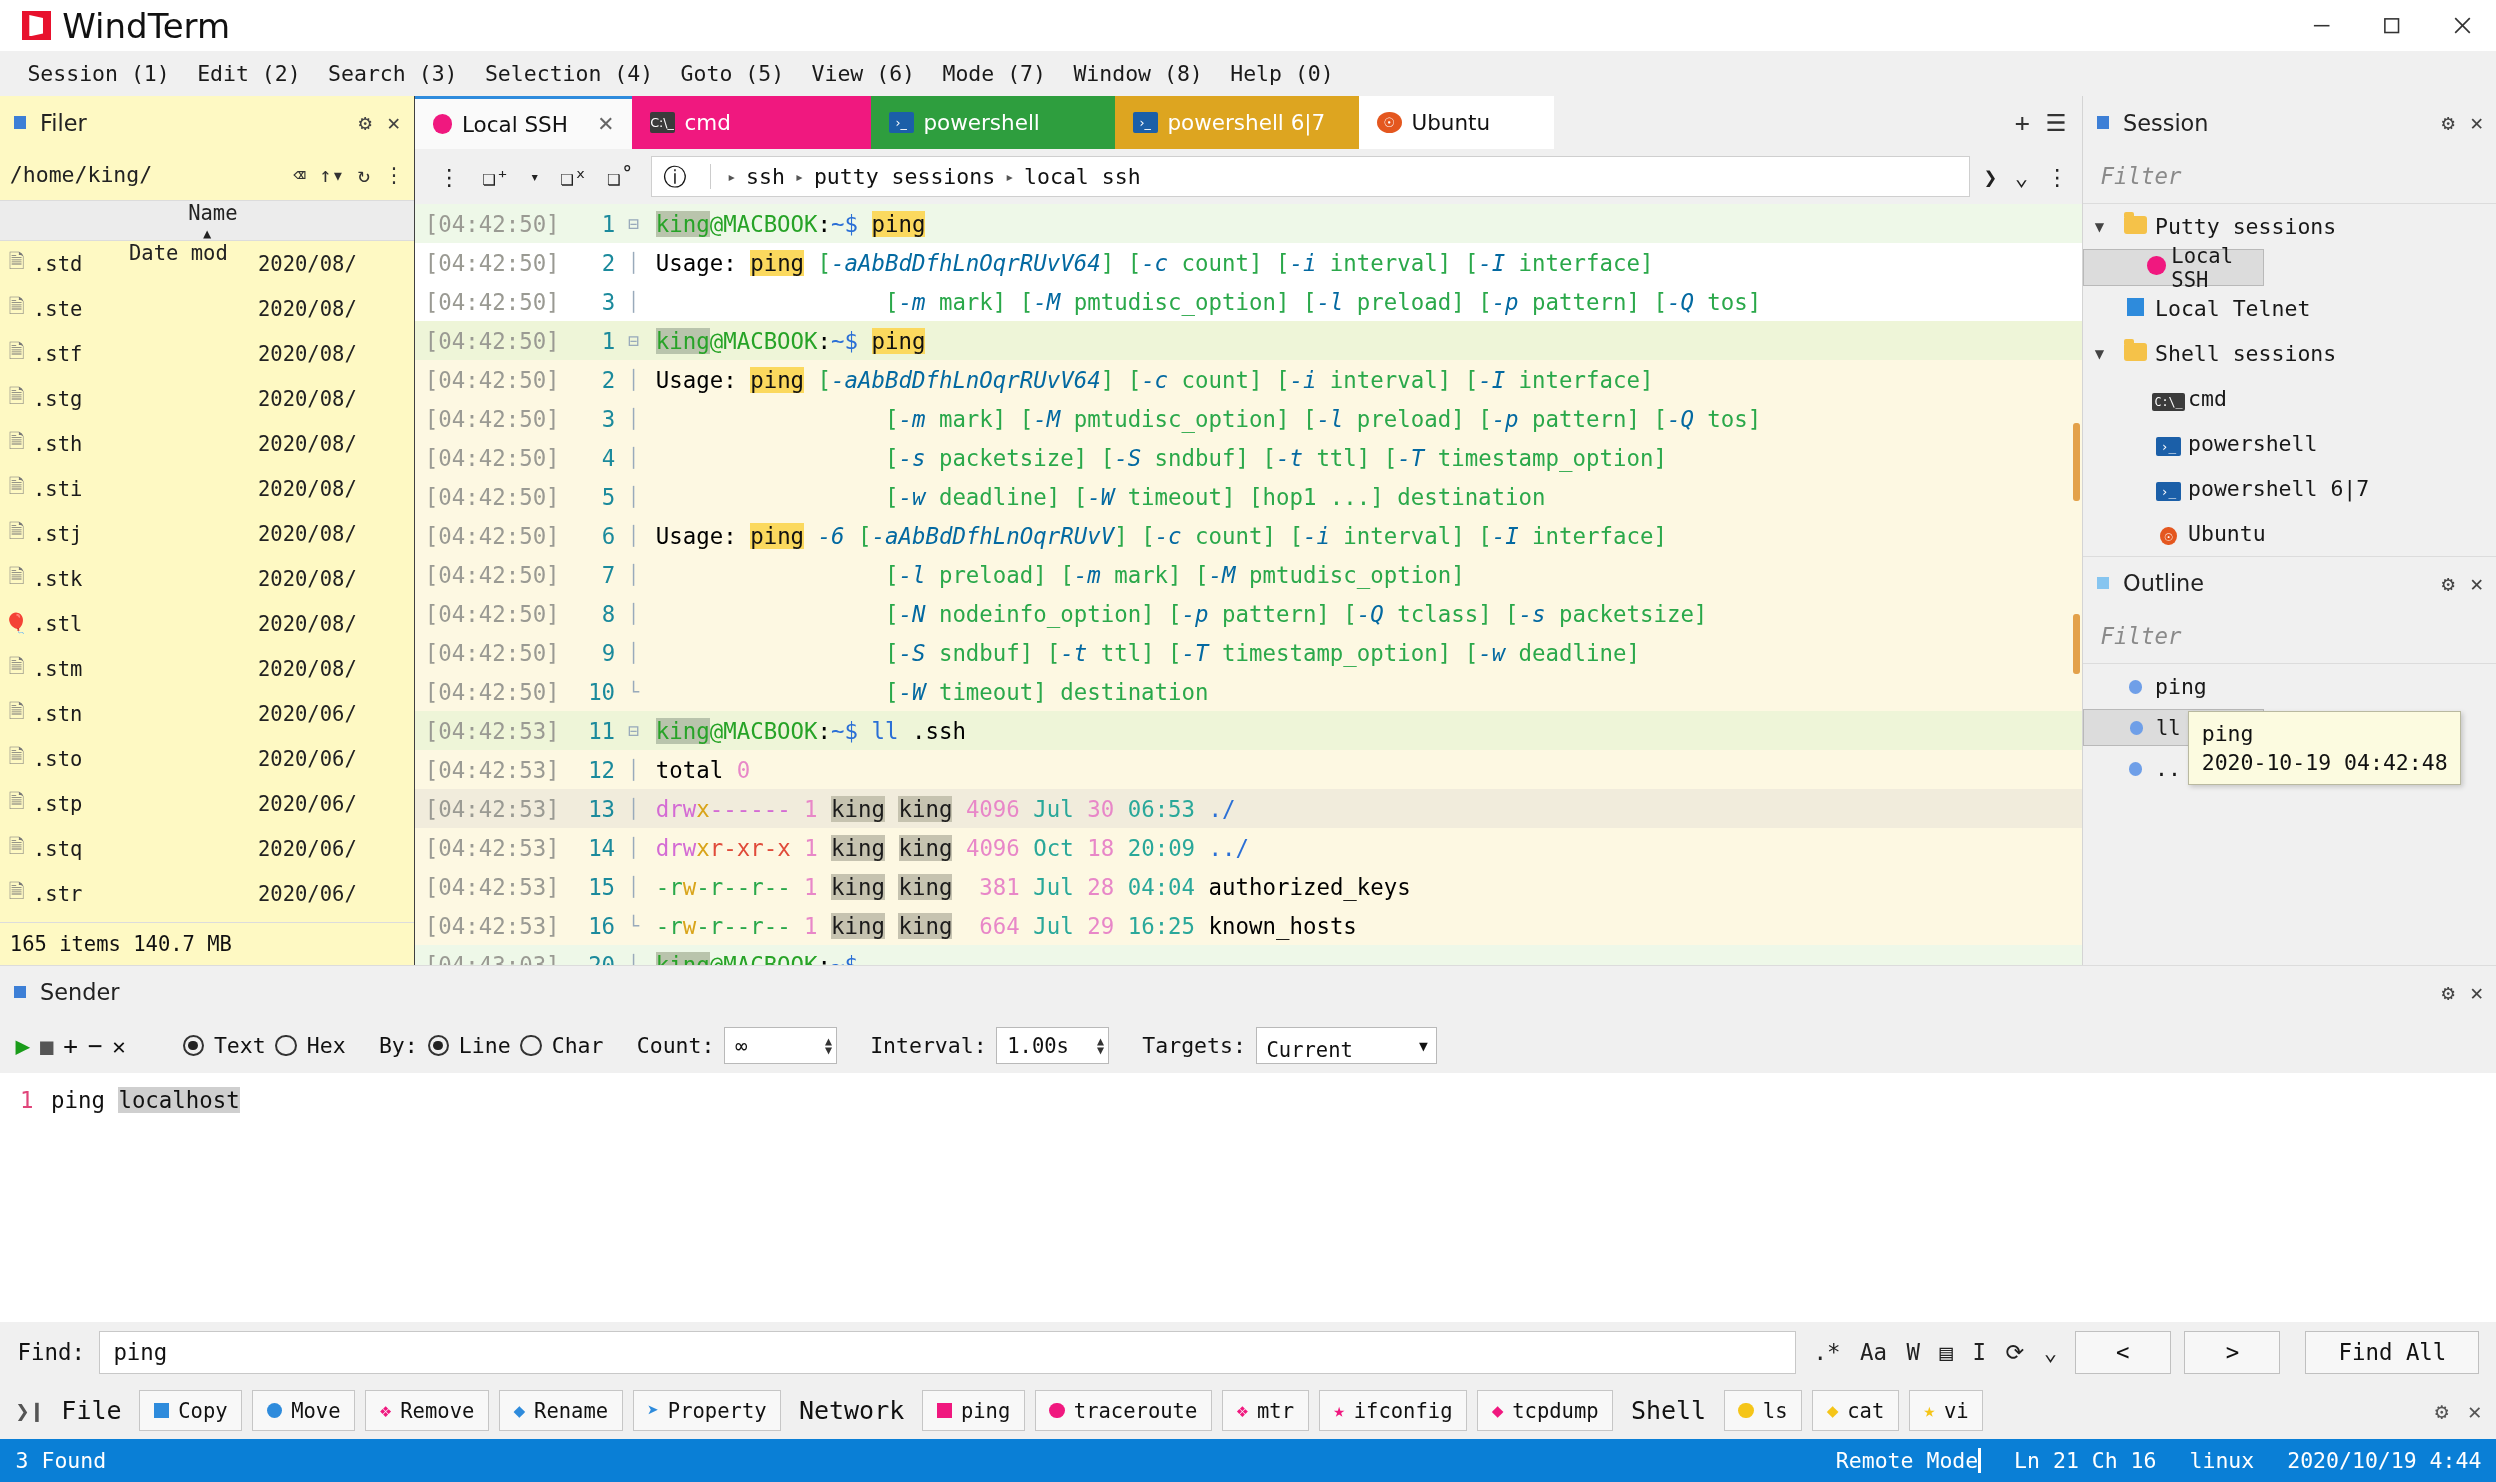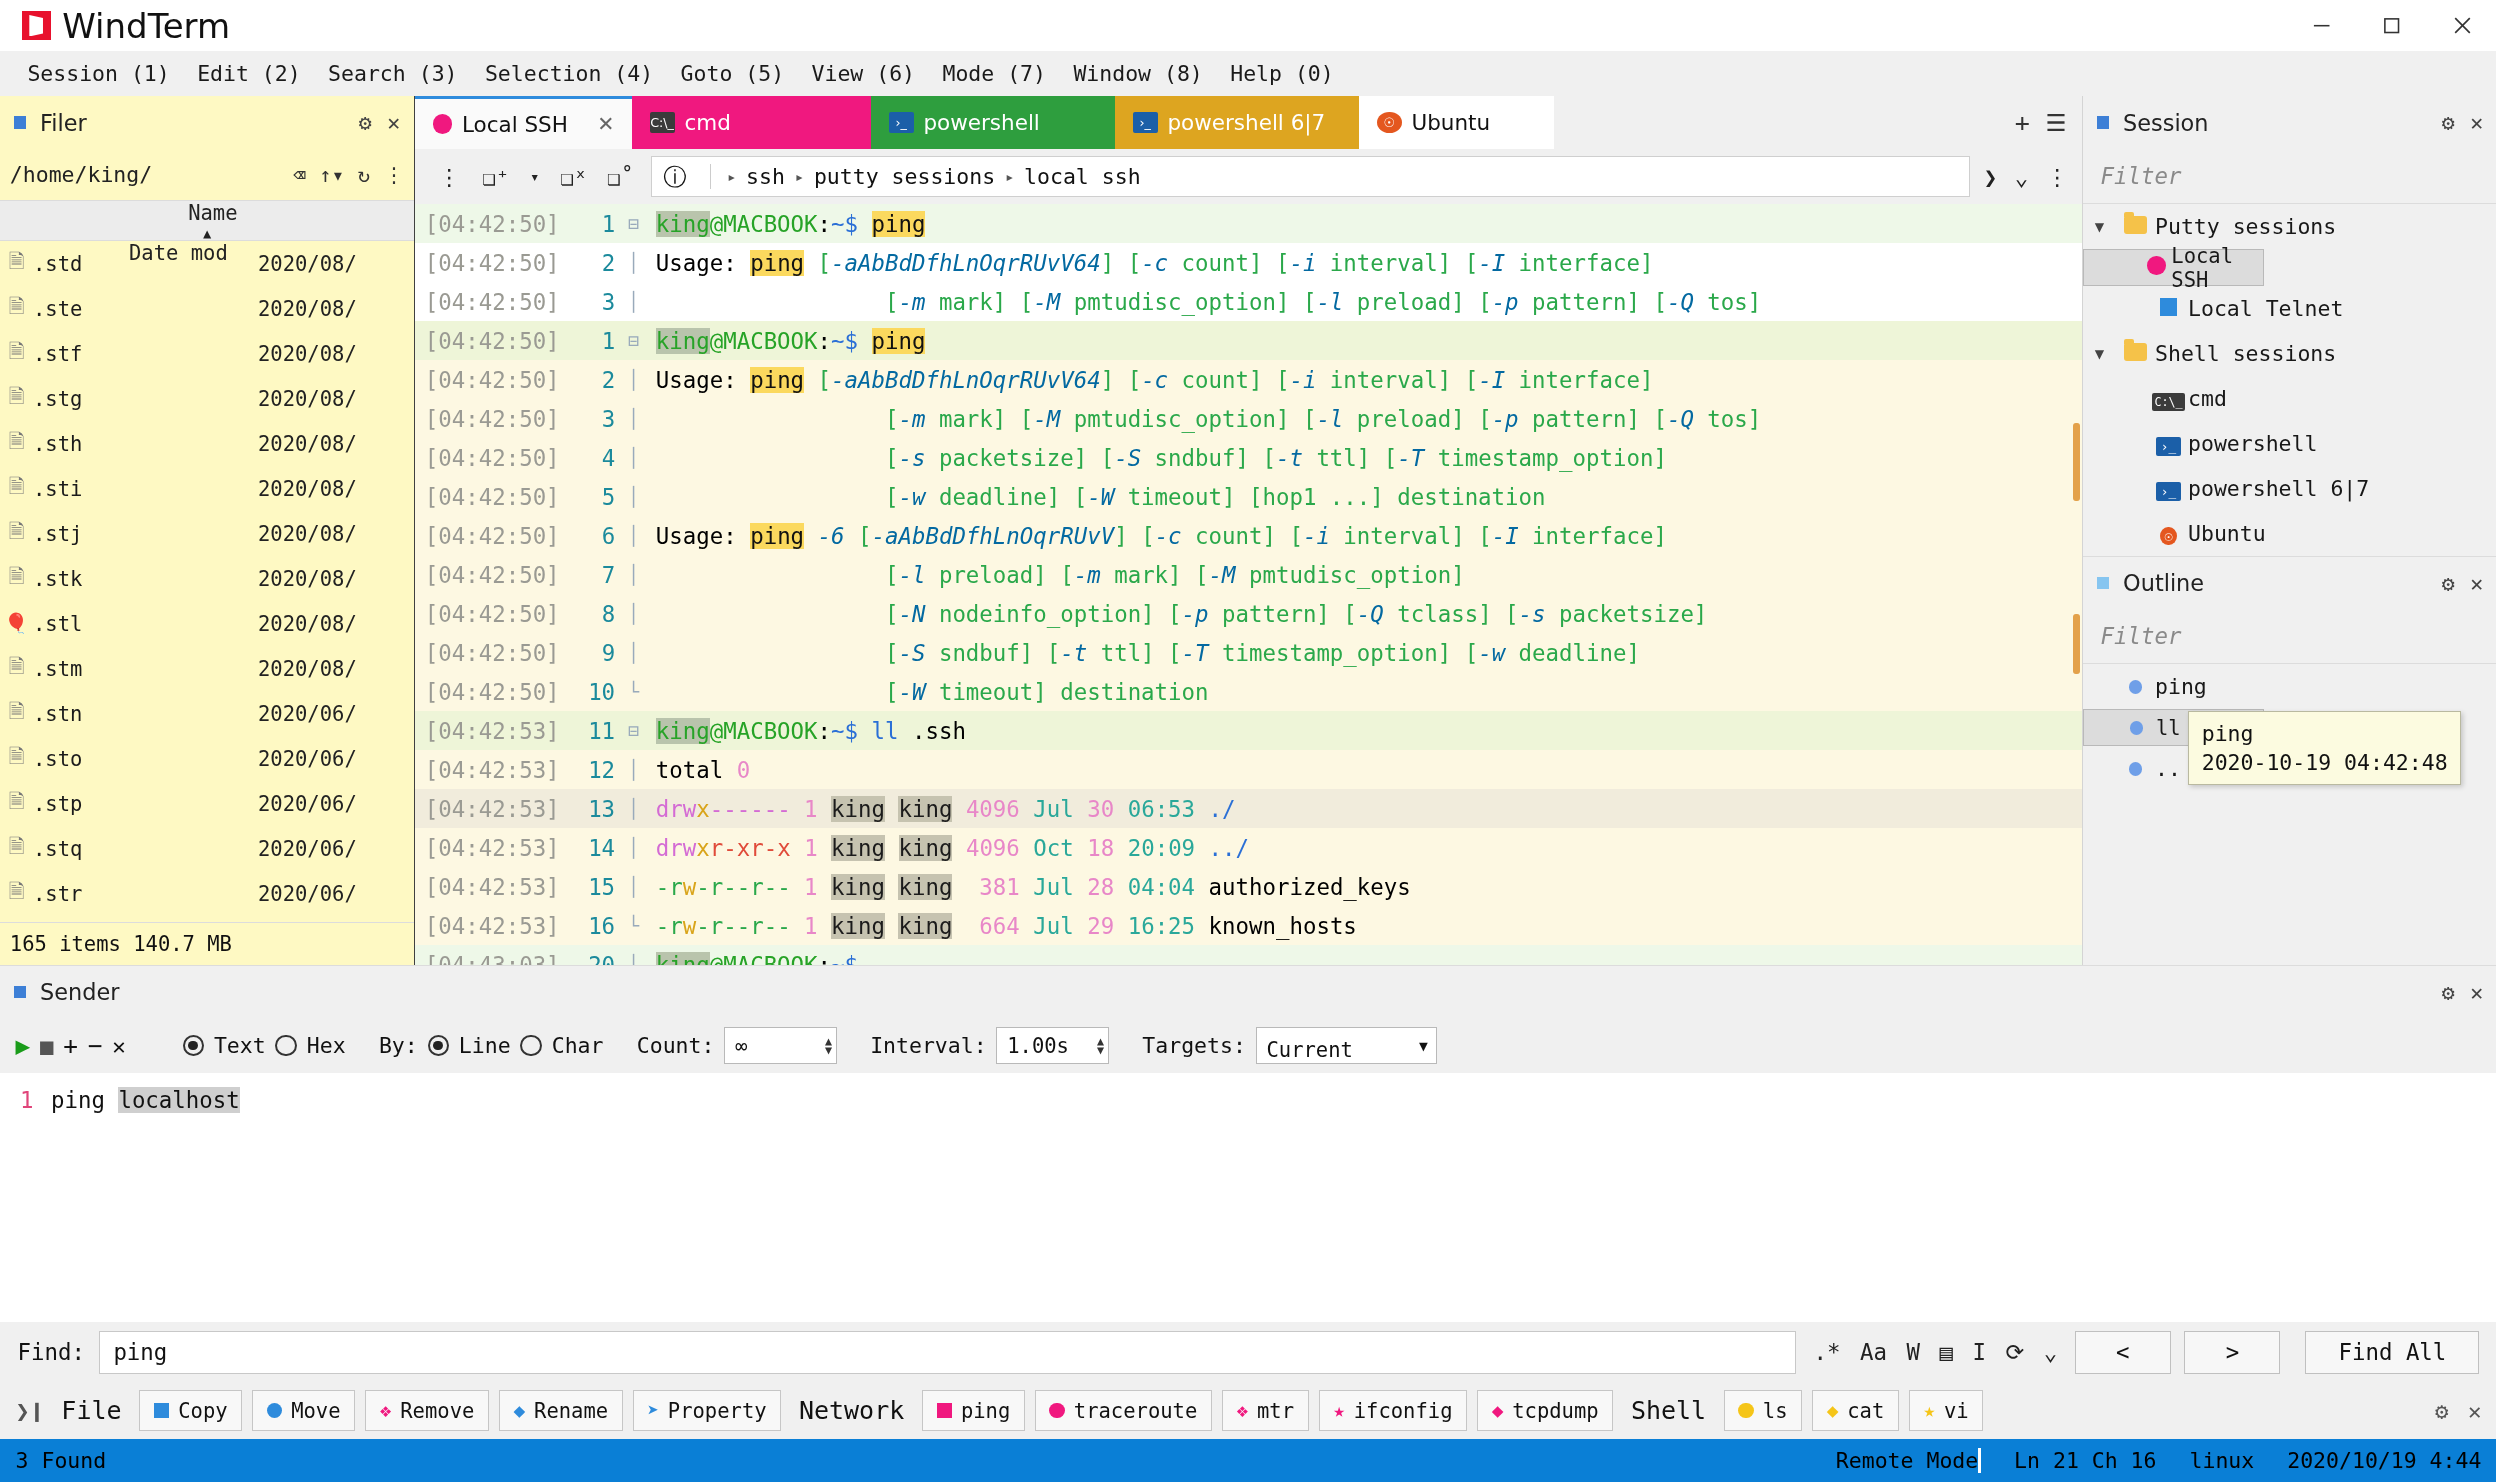--- a/index.html
+++ b/index.html
@@ -150,21 +150,21 @@
   .fbtnwide { min-width:174px;text-align:center; }
 
   
   .quick { height:57px; display:flex; align-items:center; gap:9.8px; padding:0 15.6px; background:#f0f0f0; }
   .qlabel { font-size:25px; color:#111; padding:0 7.8px; }
   .qbtn { height:41px; border:1px solid #c6c6c6; background:#f8f8f8; display:flex; align-items:center;
           gap:8.8px; padding:0 13.7px; font-size:20.5px; color:#111; white-space:nowrap; }
   .qbtn .m { font-size:19.5px; }
 
   
-  .status { height:43px; background:#0a7fd6; color:#000000; display:flex; align-items:center;
+  .status { height:43px; background:#0a7fd6; color:#ffffff; display:flex; align-items:center;
             padding:0 15.6px; font-size:21.5px; flex:0 0 43px; }
   .status .r { margin-left:auto; display:flex; gap:33px; align-items:center; }
   .cursorbar { display:inline-block; width:2.9px; height:25px; background:#fff; vertical-align:-4.9px;}
 </style>
 </head>
 <body>
 
 <div class="app">
 
   <div class="titlebar">
@@ -411,21 +411,21 @@
           <div class="titem" style="padding-left: 0px;">
             <span class="car">▼</span>
             <span class="ico"><span class="folder"></span></span>
             <span>Putty sessions</span>
           </div>
           <div class="titem sel" style="padding-left: 33px;">
             <span class="car"></span>
             <span class="ico"><span class="cdot" style="background:#f0187f"></span></span>
             <span>Local SSH</span>
           </div>
-          <div class="titem" style="padding-left: 33px;">
+          <div class="titem" style="">
             <span class="car"></span>
             <span class="ico"><span class="csq" style="background:#2e8bdc"></span></span>
             <span>Local Telnet</span>
           </div>
           <div class="titem" style="padding-left: 0px;">
             <span class="car">▼</span>
             <span class="ico"><span class="folder"></span></span>
             <span>Shell sessions</span>
           </div>
           <div class="titem" style="padding-left: 33px;">

